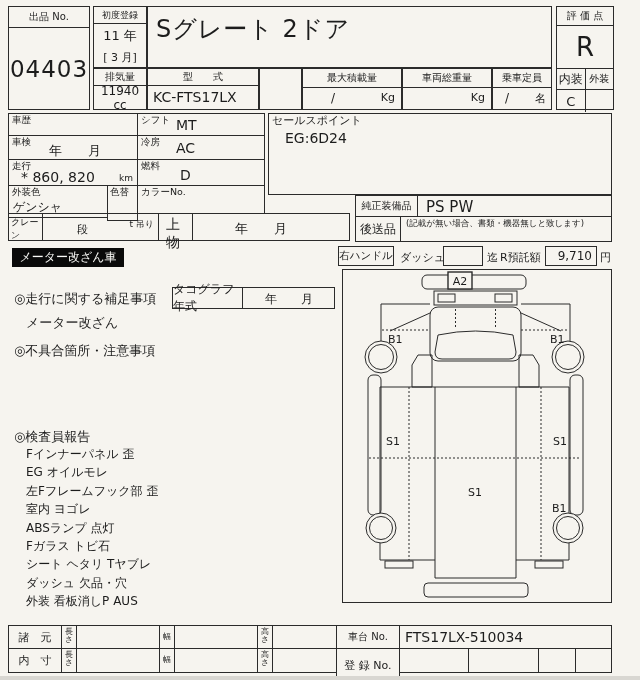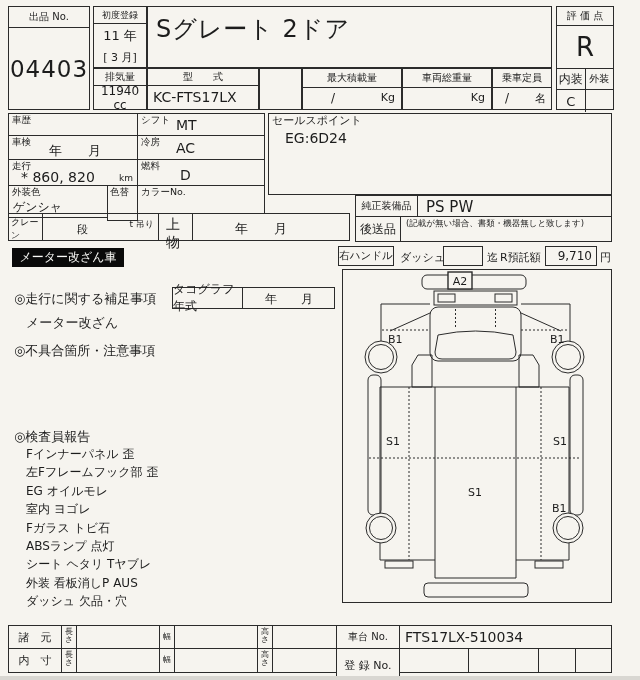--- a/index.html
+++ b/index.html
@@ -173,28 +173,28 @@
   <span class="abs" style="left:92px;top:3px;font-size:12px">年　　月</span>
 </div>
 
 <div class="abs" style="left:26px;top:314px;font-size:13px">メーター改ざん</div>
 
 <div class="abs" style="left:14px;top:342px;font-size:13px">◎不具合箇所・注意事項</div>
 
 <div class="abs" style="left:14px;top:428px;font-size:13px">◎検査員報告</div>
 <div class="abs" style="left:26px;top:446px;width:300px">
   <div class="note-line">Fインナーパネル 歪</div>
+  <div class="note-line">EG オイルモレ</div>
   <div class="note-line">左Fフレームフック部 歪</div>
-  <div class="note-line">EG オイルモレ</div>
   <div class="note-line">室内 ヨゴレ</div>
+  <div class="note-line">ABSランプ 点灯</div>
   <div class="note-line">Fガラス トビ石</div>
-  <div class="note-line">ABSランプ 点灯</div>
   <div class="note-line">シート ヘタリ Tヤブレ</div>
+  <div class="note-line">ダッシュ 欠品・穴</div>
   <div class="note-line">外装 看板消しP AUS</div>
-  <div class="note-line">ダッシュ 欠品・穴</div>
 </div>
 
 <div class="abs" style="left:342px;top:269px;width:270px;height:334px">
 <svg width="270" height="334" viewBox="0 0 270 334">
   <g fill="none" stroke="#2b2b2b" stroke-width="1">
     <rect x="0.5" y="0.5" width="269" height="333"></rect>
 
     <rect x="80" y="6" width="104" height="14" rx="5"></rect>
 
     <rect x="92" y="22" width="83" height="14"></rect>

